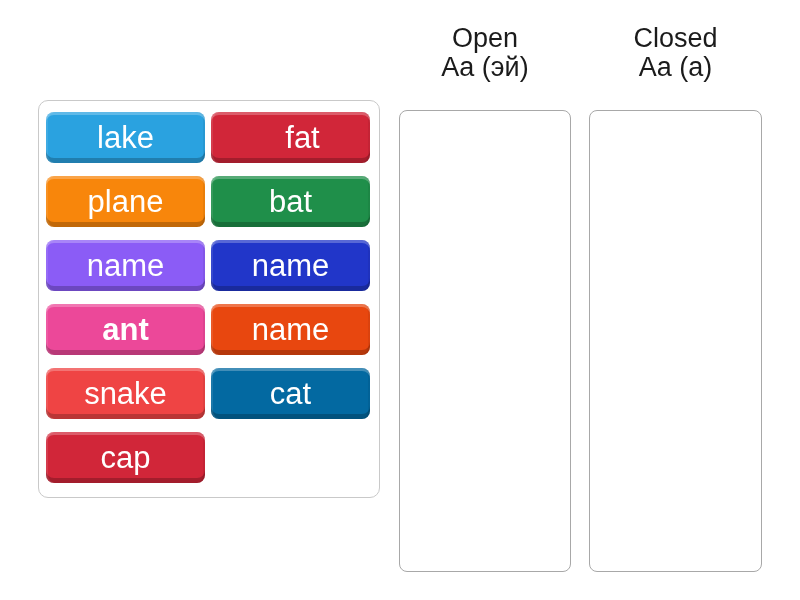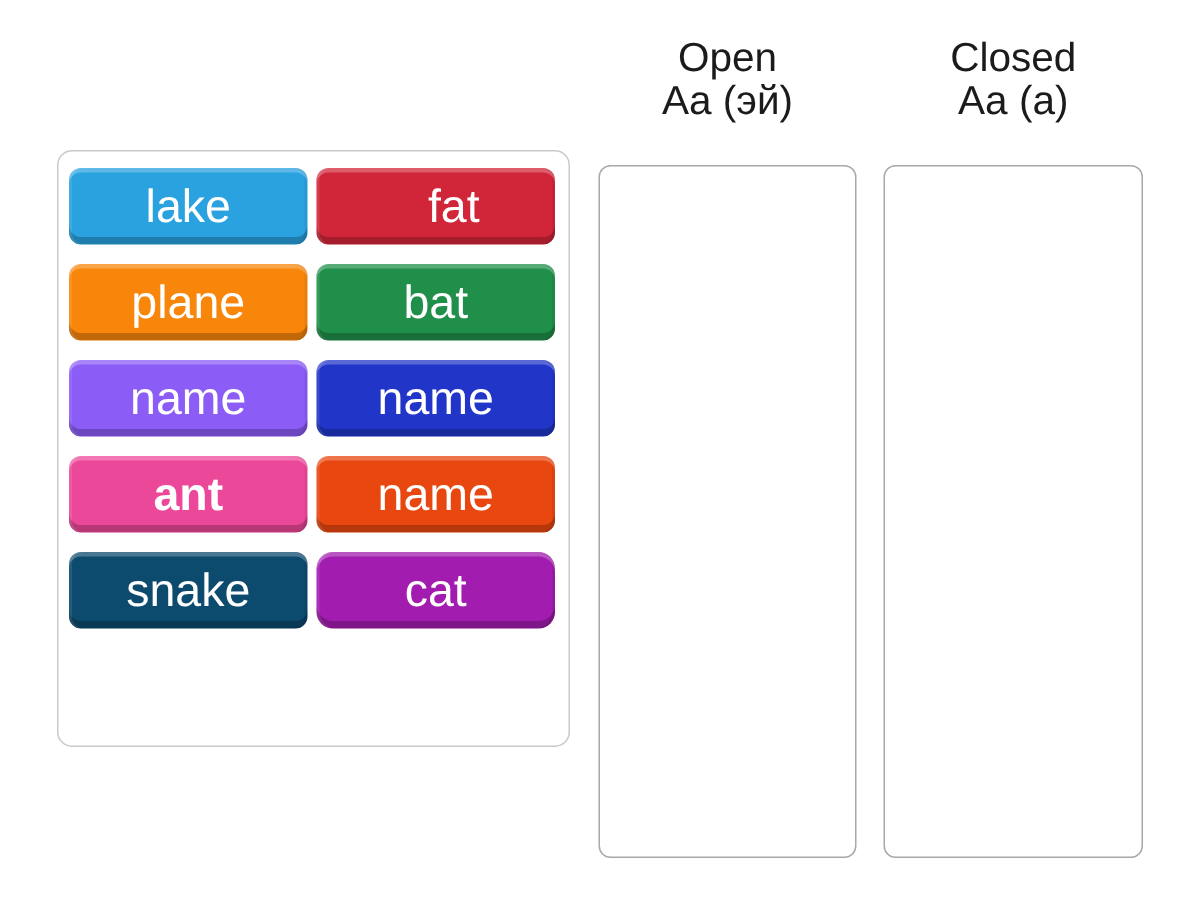--- a/index.html
+++ b/index.html
@@ -90,20 +90,21 @@
 
   <div class="tile-panel">
     <div class="tile" style="background: rgb(42, 162, 224);">lake</div>
     <div class="tile" style="background: rgb(209, 38, 57); padding-left: 24px;">fat</div>
     <div class="tile" style="background: rgb(248, 134, 11);">plane</div>
     <div class="tile" style="background: rgb(31, 143, 74);">bat</div>
     <div class="tile" style="background: #8b5cf6;">name</div>
     <div class="tile" style="background: rgb(33, 54, 201);">name</div>
     <div class="tile" style="background: #ec4899; font-weight: bold;">ant</div>
     <div class="tile" style="background: rgb(232, 71, 15);">name</div>
-    <div class="tile" style="background: #0c4a6e;">snake</div>
-    <div class="tile" style="background: #a21caf; border-radius: 11px;">cat</div>
+    <div class="tile" style="background: #ef4444;">snake</div>
+    <div class="tile" style="background: #0369a1;">cat</div>
+    <div class="tile" style="background: rgb(209, 38, 57);">cap</div>
   </div>
 
   <div class="dropzone zone-open"></div>
   <div class="dropzone zone-closed"></div>
 
 </div>
 
 </body></html>

